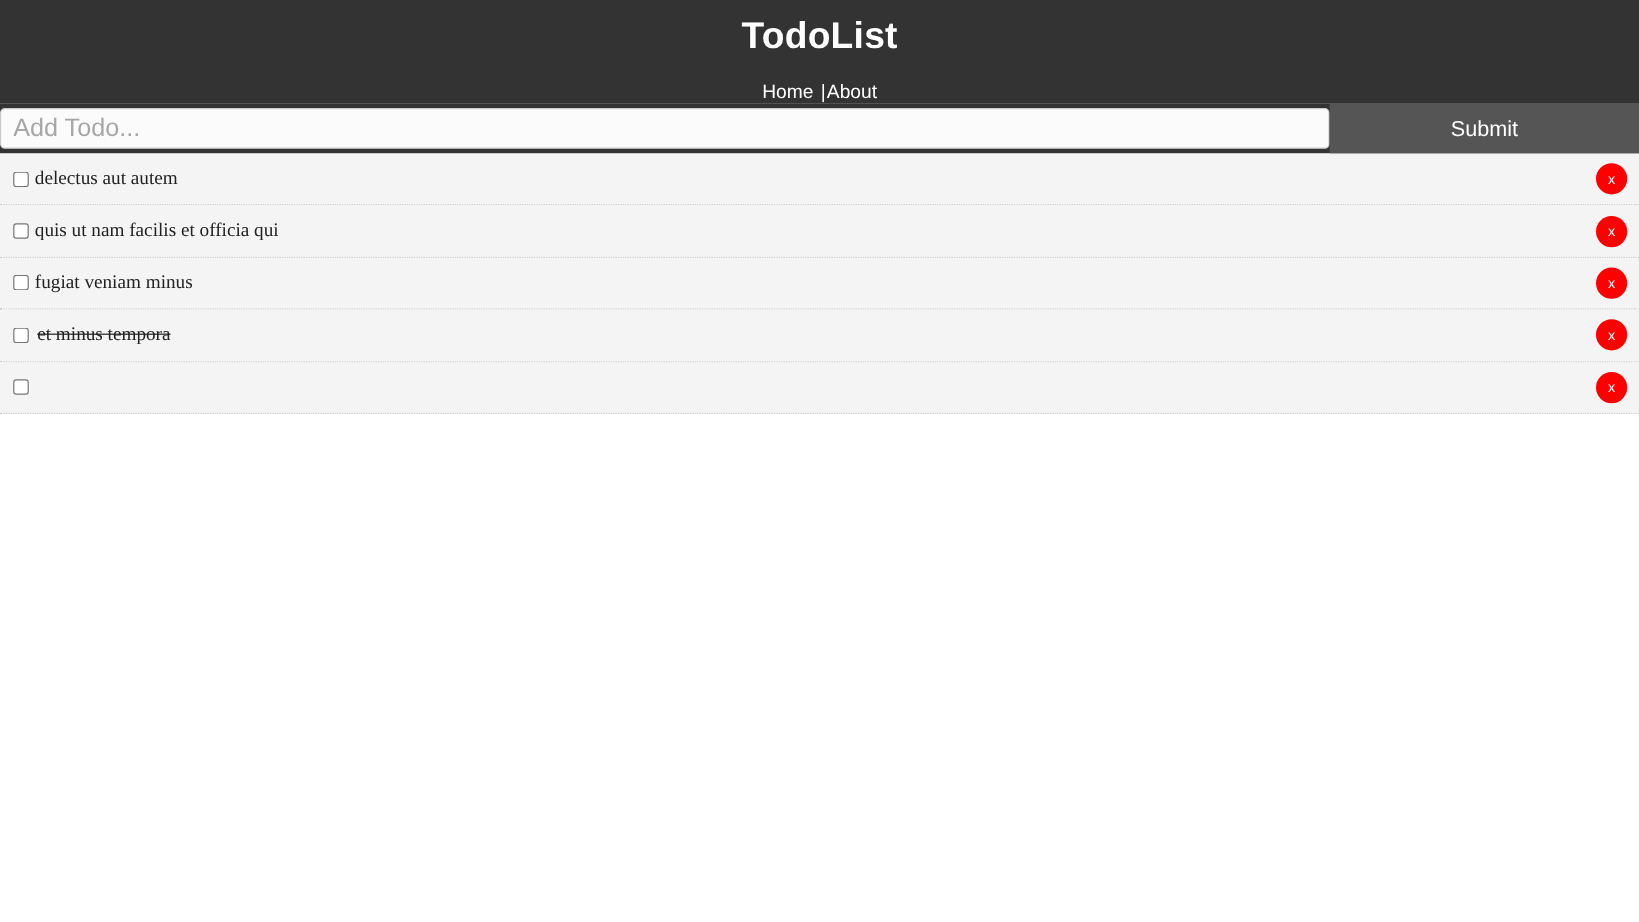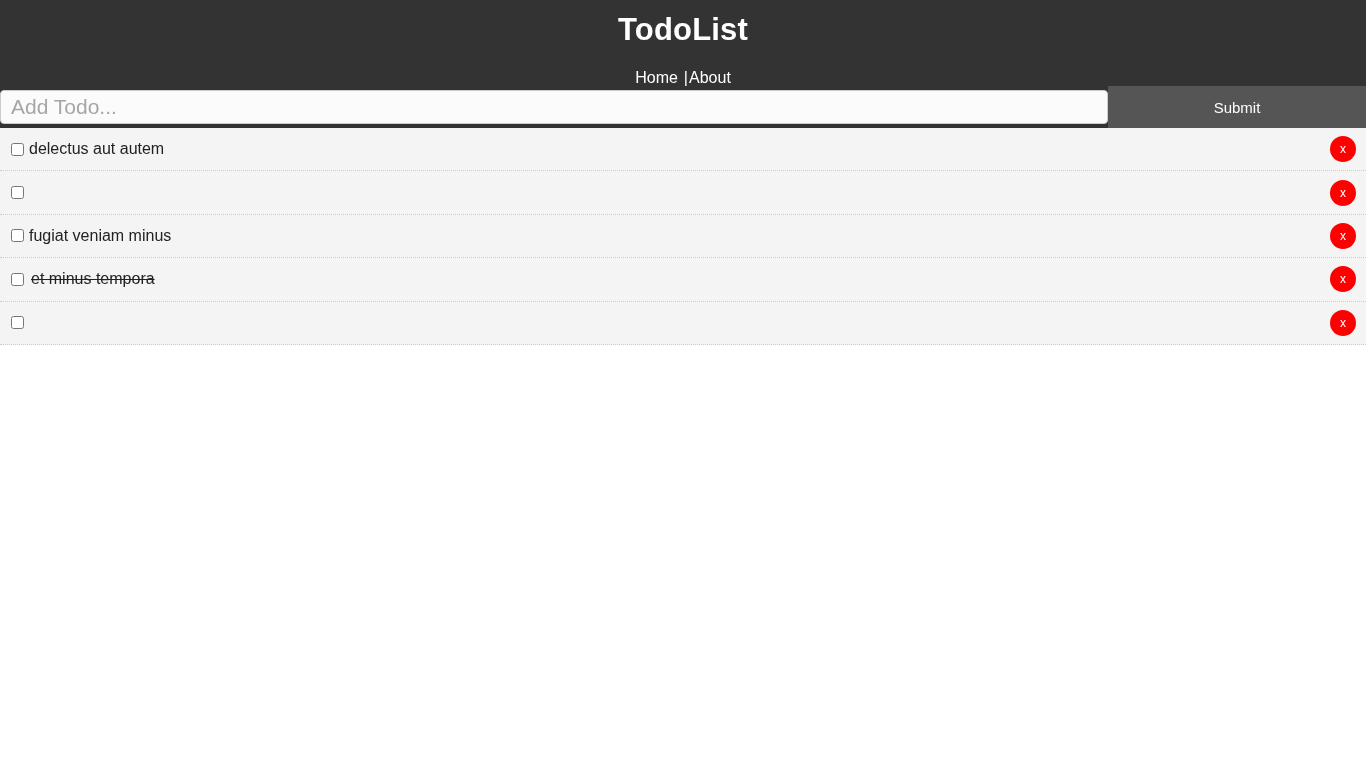--- a/index.html
+++ b/index.html
@@ -70,21 +70,21 @@
   }
   .todo-input::placeholder {
     color: #a6a6a6;
   }
   .submit-button {
     flex: 1 1 auto;
     height: 42px;
     background: #555555;
     color: #ffffff;
     border: 0;
-    font-size: 15px;
+    font-size: 18px;
     font-family: "Liberation Sans", sans-serif;
     cursor: pointer;
     text-align: center;
   }
 
   
   .todo-list {
     width: 100%;
     background: #f4f4f4;
     list-style: none;
@@ -106,20 +106,21 @@
     margin: 0 5px 0 0;
     padding: 0;
     flex: 0 0 13px;
     cursor: pointer;
   }
   .todo-text {
     font-size: 16px;
     line-height: 20px;
     color: #222222;
     white-space: nowrap;
+    font-family: Liberation Serif, serif;
   }
   .todo-item.done .todo-check {
     margin-right: 0;
   }
   .todo-item.done .strike-wrap {
     text-decoration: line-through;
     display: inline-block;
   }
   .todo-item.done .strike-wrap .lead {
     display: inline-block;
@@ -160,20 +161,21 @@
 </form>
 
 <ul class="todo-list">
     <li class="todo-item">
       <input type="checkbox" class="todo-check" style="">
       <span class="todo-text">delectus aut autem</span>
       <button type="button" class="delete-button">x</button>
     </li>
     <li class="todo-item">
       <input type="checkbox" class="todo-check" style="">
+      <span class="todo-text">quis ut nam facilis et officia qui</span>
       <button type="button" class="delete-button">x</button>
     </li>
     <li class="todo-item">
       <input type="checkbox" class="todo-check" style="">
       <span class="todo-text">fugiat veniam minus</span>
       <button type="button" class="delete-button">x</button>
     </li>
     <li class="todo-item done">
       <input type="checkbox" class="todo-check" style="">
       <span class="todo-text"><span class="strike-wrap"><span class="lead"></span><span>et minus tempora</span></span></span>

